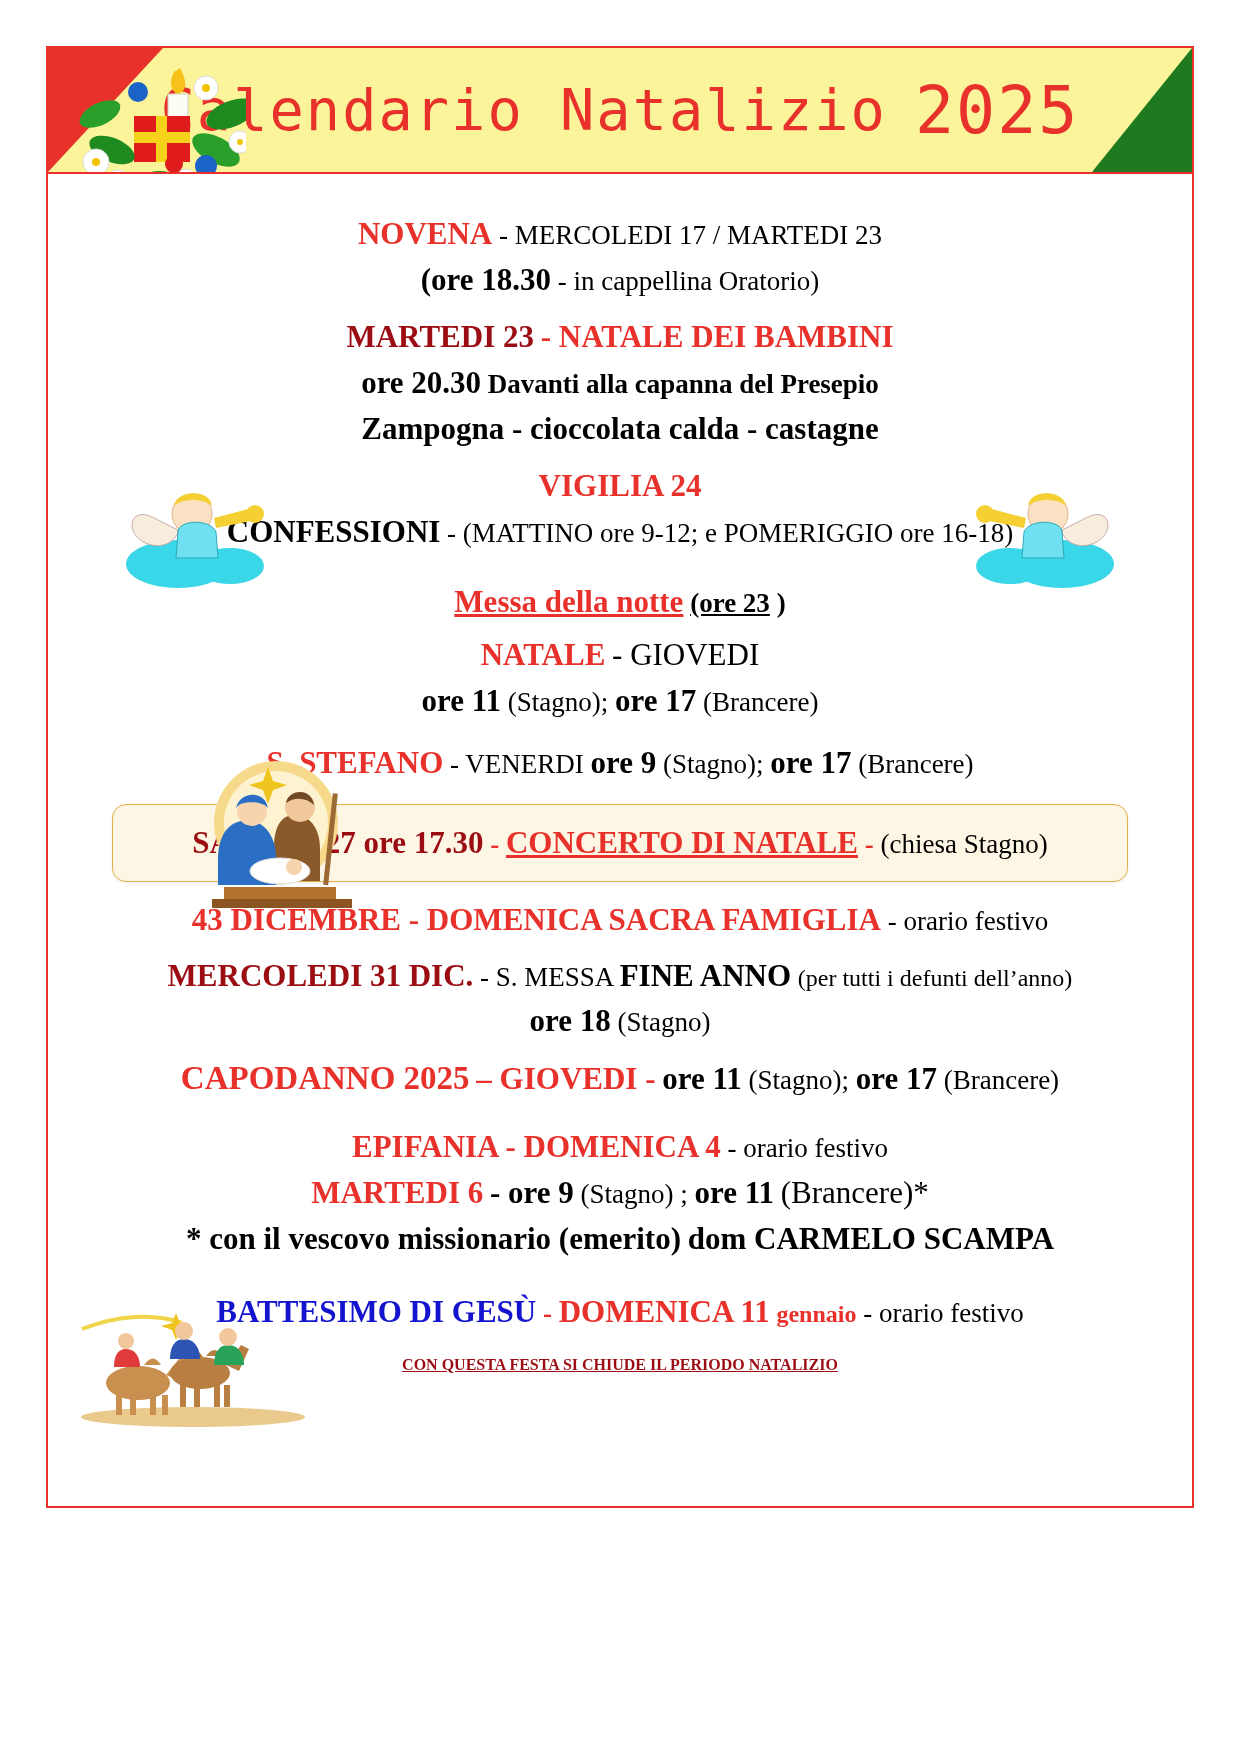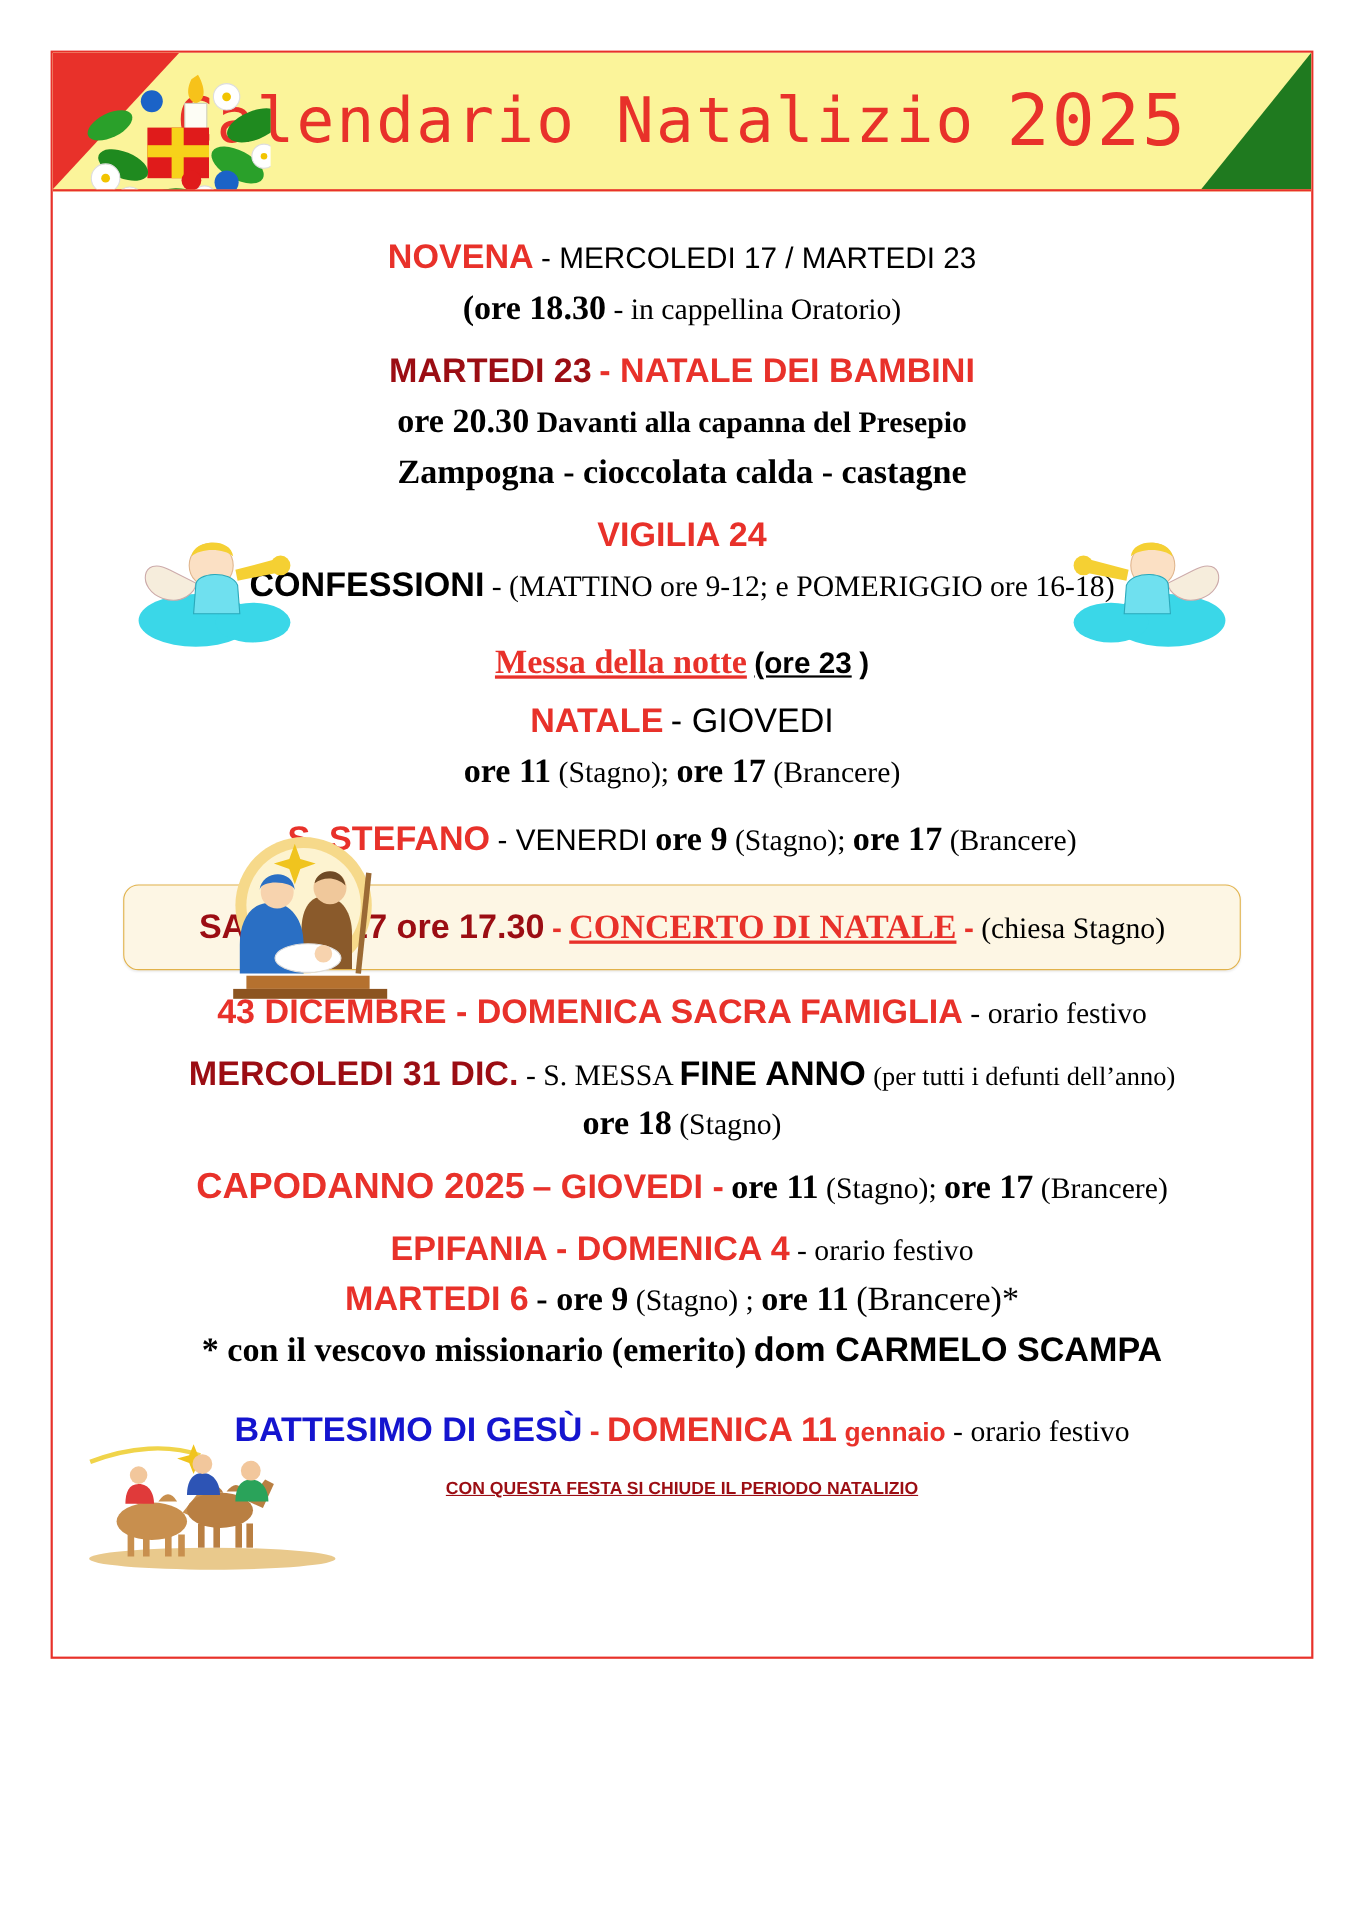--- a/index.html
+++ b/index.html
@@ -80,21 +80,21 @@
     line-height: 1.28;
     font-size: 27px;
     color: #111;
   }
   .sp-top { margin-top: 18px; }
   .red { color: #e8312a; }
   .darkred { color: #9b0d13; }
   .blue { color: #1414cf; }
   .blk { color: #000; text-align: center; }
   .bold { font-weight: bold; }
-  .sans { font-family: Liberation Sans, sans-serif; }
+  .sans { font-family: Liberation Serif, serif; }
   .serif { font-family: "Liberation Serif", serif; }
   .u { text-decoration: underline; }
   .big { font-size: 31px; }
   .sm { font-size: 24px; }
 
   
   .angel-left, .angel-right {
     position: absolute;
     width: 170px; height: 120px;
   }
@@ -341,21 +341,21 @@
       <g>
         <path d="M48 40 c10 0 14 9 14 18 l-26 0 c0 -10 3 -18 12 -18z" fill="#e03a3a"></path>
         <circle cx="48" cy="32" r="8" fill="#f2c79c"></circle>
         <path d="M106 30 c11 0 16 10 16 20 l-30 0 c0 -11 4 -20 14 -20z" fill="#2d54b5"></path>
         <circle cx="106" cy="22" r="9" fill="#f2c79c"></circle>
         <path d="M150 36 c11 0 16 10 16 20 l-30 0 c0 -11 4 -20 14 -20z" fill="#2aa35a"></path>
         <circle cx="150" cy="28" r="9" fill="#f2c79c"></circle>
       </g>
     </svg>
 
-    <p class="line" style="margin-top:16px">
+    <p class="line" style="margin-top:28px">
       <span class="sans bold red big">EPIFANIA - DOMENICA 4</span>
       <span class="serif blk">- orario festivo</span>
     </p>
     <p class="line">
       <span class="sans bold red big">MARTEDI 6</span>
       <span class="serif bold blk big">- ore 9</span>
       <span class="serif blk">(Stagno) ;</span>
       <span class="serif bold blk big">ore 11</span>
       <span class="serif blk big">(Brancere)*</span>
     </p>

